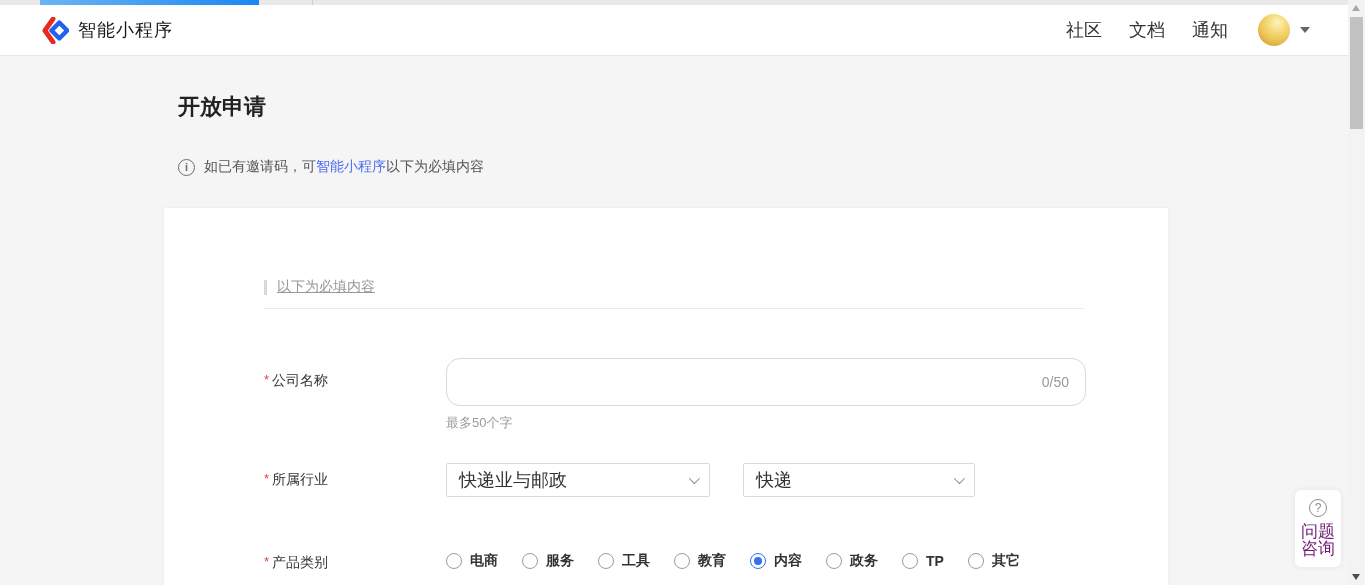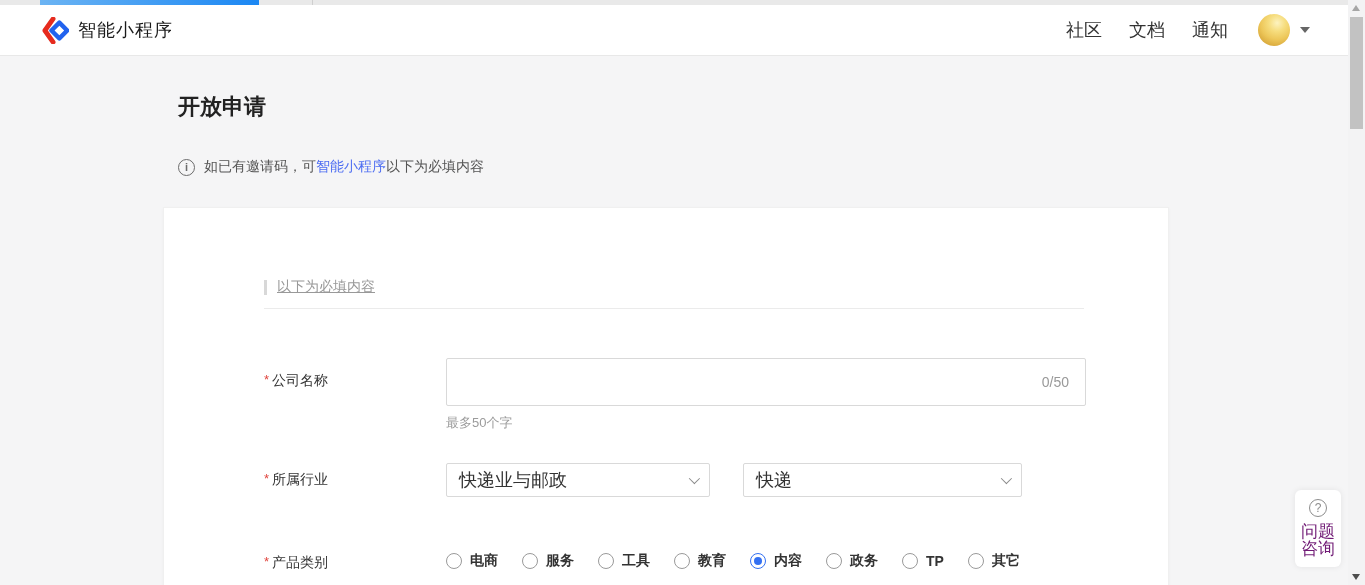--- a/index.html
+++ b/index.html
@@ -41,30 +41,30 @@
     background:#fff; border:1px solid #f0f0f0; box-shadow:0 1px 3px rgba(0,0,0,0.03); }
   .section-head { position:absolute; left:100px; top:70px; display:flex; align-items:center; }
   .section-bar { width:3px; height:15px; background:#d8d8d8; margin-right:10px; }
   .section-title { font-size:14px; color:#999;text-decoration:underline; }
   .divider { position:absolute; left:100px; top:100px; width:820px; height:1px; background:#ebebeb; }
 
   .field-label { position:absolute; left:100px; font-size:14px; color:#333; }
   .req { color:#e0453e; font-size:13px; margin-right:3px; vertical-align:1px; }
 
   .input-box { position:absolute; left:282px; top:150px; width:640px; height:48px;
-    border:1px solid #d9d9d9; border-radius:2px; background:#fff; display:flex; align-items:center; }
+    border:1px solid #d9d9d9; border-radius:14px; background:#fff; display:flex; align-items:center; }
   .input-box input { flex:1; border:none; outline:none; height:100%; padding:0 12px;
     font-size:14px; font-family:inherit; color:#333; background:transparent; }
   .char-counter { font-size:14px; color:#999; padding-right:16px; }
   .helper-text { position:absolute; left:282px; top:206px; font-size:13px; color:#9b9b9b; }
 
   .select-box { position:absolute; top:255px; height:34px; border:1px solid #d9d9d9; border-radius:2px;
     background:#fff; display:flex; align-items:center; padding:0 12px; cursor:pointer; font-size:18px; color:#333; }
   .select-primary { left:282px; width:264px; }
-  .select-secondary { left:579px; width:279px; }
+  .select-secondary { left:579px; width:232px; }
   .chevron { margin-left:auto; width:8px; height:8px; border-right:1.5px solid #8a8a8a;
     border-bottom:1.5px solid #8a8a8a; transform:rotate(45deg) translateY(-2px); }
 
   .radio-group { position:absolute; left:282px; top:344px; display:flex; align-items:center; gap:24px;font-weight:bold; }
   .radio-item { display:flex; align-items:center; cursor:pointer; }
   .radio-circle { width:16px; height:16px; border:1px solid #9a9a9a; border-radius:50%;
     margin-right:8px; flex:none; display:flex; align-items:center; justify-content:center; background:#fff; }
   .radio-item.checked .radio-circle { border-color:#3370f2; }
   .radio-dot { width:8px; height:8px; border-radius:50%; background:#3370f2; display:none; }
   .radio-item.checked .radio-dot { display:block; }

